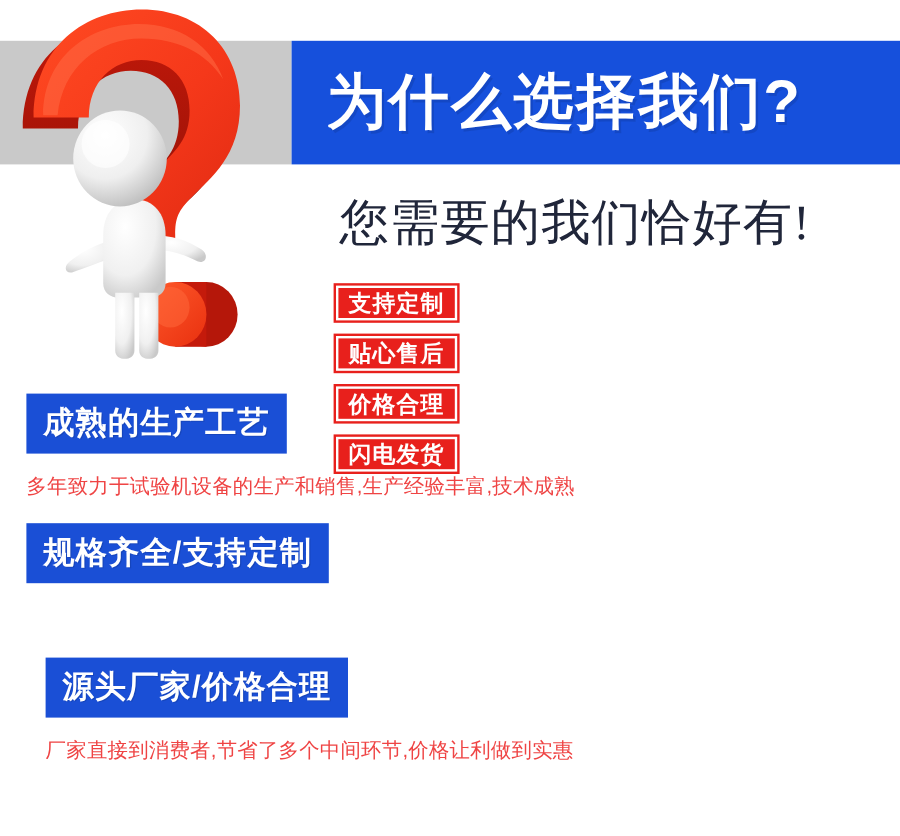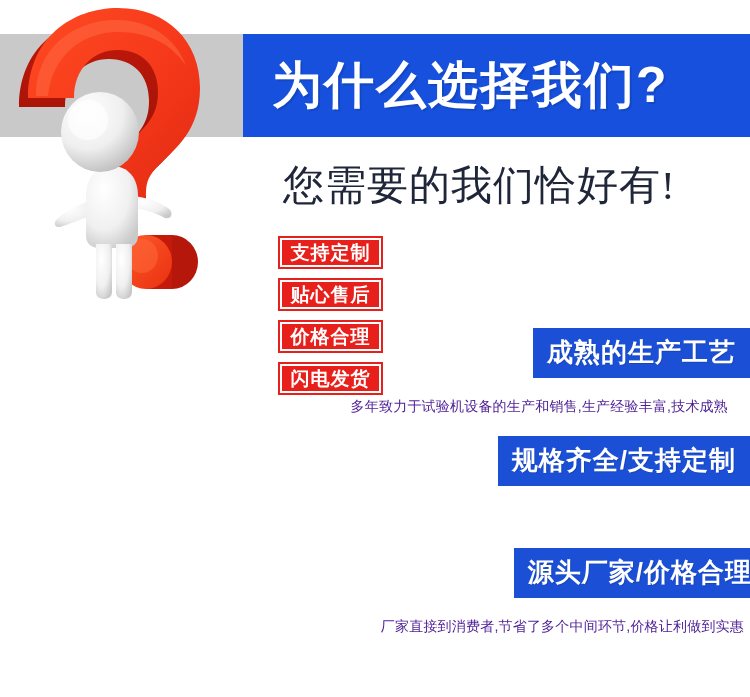--- a/index.html
+++ b/index.html
@@ -88,38 +88,38 @@
   }
 
   
   #qmark-art {
     position: absolute;
     left: 0; top: 0;
     width: 245px; height: 300px;
   }
 
   
-  .section { position: absolute; left: 0; width: 750px; text-align: right; }
+  .section { position: absolute; left: 0; width: 750px; }
   .sec-head {
     display: inline-block;
     background: #1a4fd6;
     color: #ffffff;
     font-size: 26px;
     font-weight: bold;
     letter-spacing: 1px;
     padding: 7px 14px 8px 14px;
     margin-left: 22px;
     white-space: nowrap;
     text-shadow: 1px 1px 0 rgba(0,0,0,0.12);
   }
   .sec-body {
     margin: 12px 0 0 22px;
     width: 706px;
-    color: #4c1d95;
-    font-size: 14px;
+    color: #ef4444;
+    font-size: 17px;
     line-height: 32px;
     letter-spacing: 0.2px;
   }
 
   #section-1 { top: 328px; }
   #section-2 { top: 436px; }
   #section-3 { top: 548px; padding-left: 16px; }
 </style>
 </head>
 <body>

